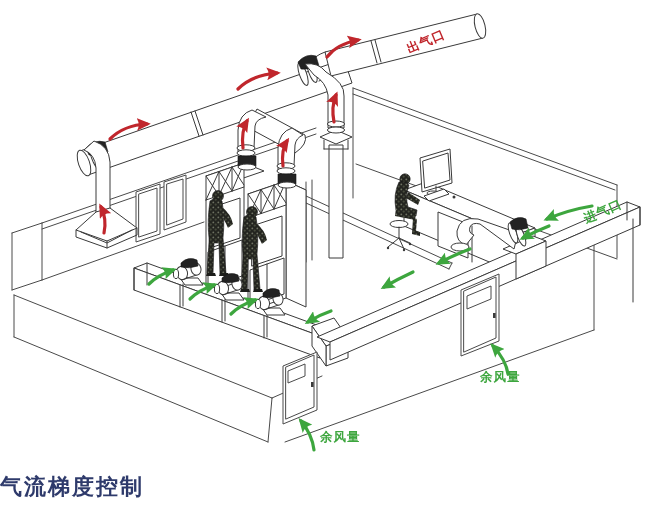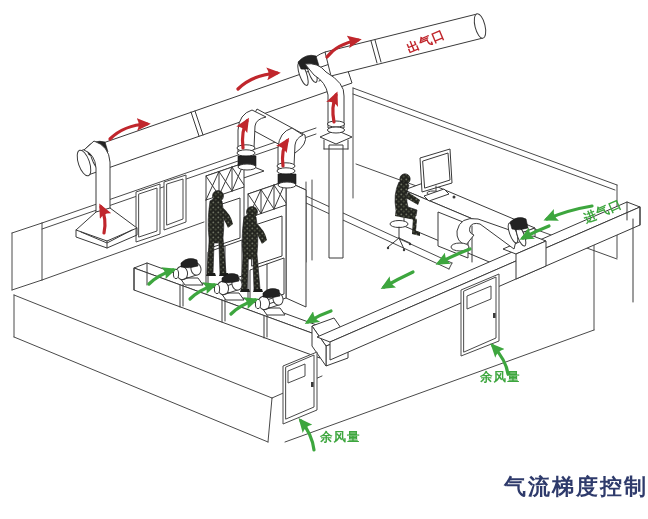--- a/index.html
+++ b/index.html
@@ -8,21 +8,21 @@
   svg{position:absolute;left:0;top:0;}
   .ln{fill:none;stroke:#4a4a4a;stroke-width:1;stroke-linecap:round;stroke-linejoin:round;}
   .lnw{fill:#ffffff;stroke:#4a4a4a;stroke-width:1;stroke-linejoin:round;}
   .eq{fill:none;stroke:#3a3a3a;stroke-width:1;stroke-linecap:round;stroke-linejoin:round;}
   .eqw{fill:#ffffff;stroke:#3a3a3a;stroke-width:1;stroke-linejoin:round;}
   .dk{fill:#232323;stroke:#161616;stroke-width:.6;}
   .arrR{fill:none;stroke:#c0262c;stroke-width:3.2;stroke-linecap:round;}
   .arrG{fill:none;stroke:#3da63e;stroke-width:3.2;stroke-linecap:round;}
   .lblR{font-size:12.5px;font-weight:bold;fill:#c0262c;letter-spacing:1px;}
   .lblG{font-size:12.5px;font-weight:bold;fill:#3da63e;letter-spacing:1px;}
-  .title{position:absolute;left:0;top:472px;width:648px;text-align:right;
+  .title{position:absolute;left:0;top:472px;width:648px;text-align:left;
          font-size:22px;font-weight:bold;color:#2e3a6b;letter-spacing:2px;}
 </style>
 </head>
 <body>
 
 <div class="stage">
 <svg width="648" height="519" viewBox="0 0 648 519">
   <defs>
     <marker id="mR" markerWidth="4.6" markerHeight="4" refX="3.2" refY="2" orient="auto" markerUnits="strokeWidth">
       <path d="M0,0 L4.4,2 L0,4 Q1.2,2 0,0 Z" fill="#c0262c"></path>

